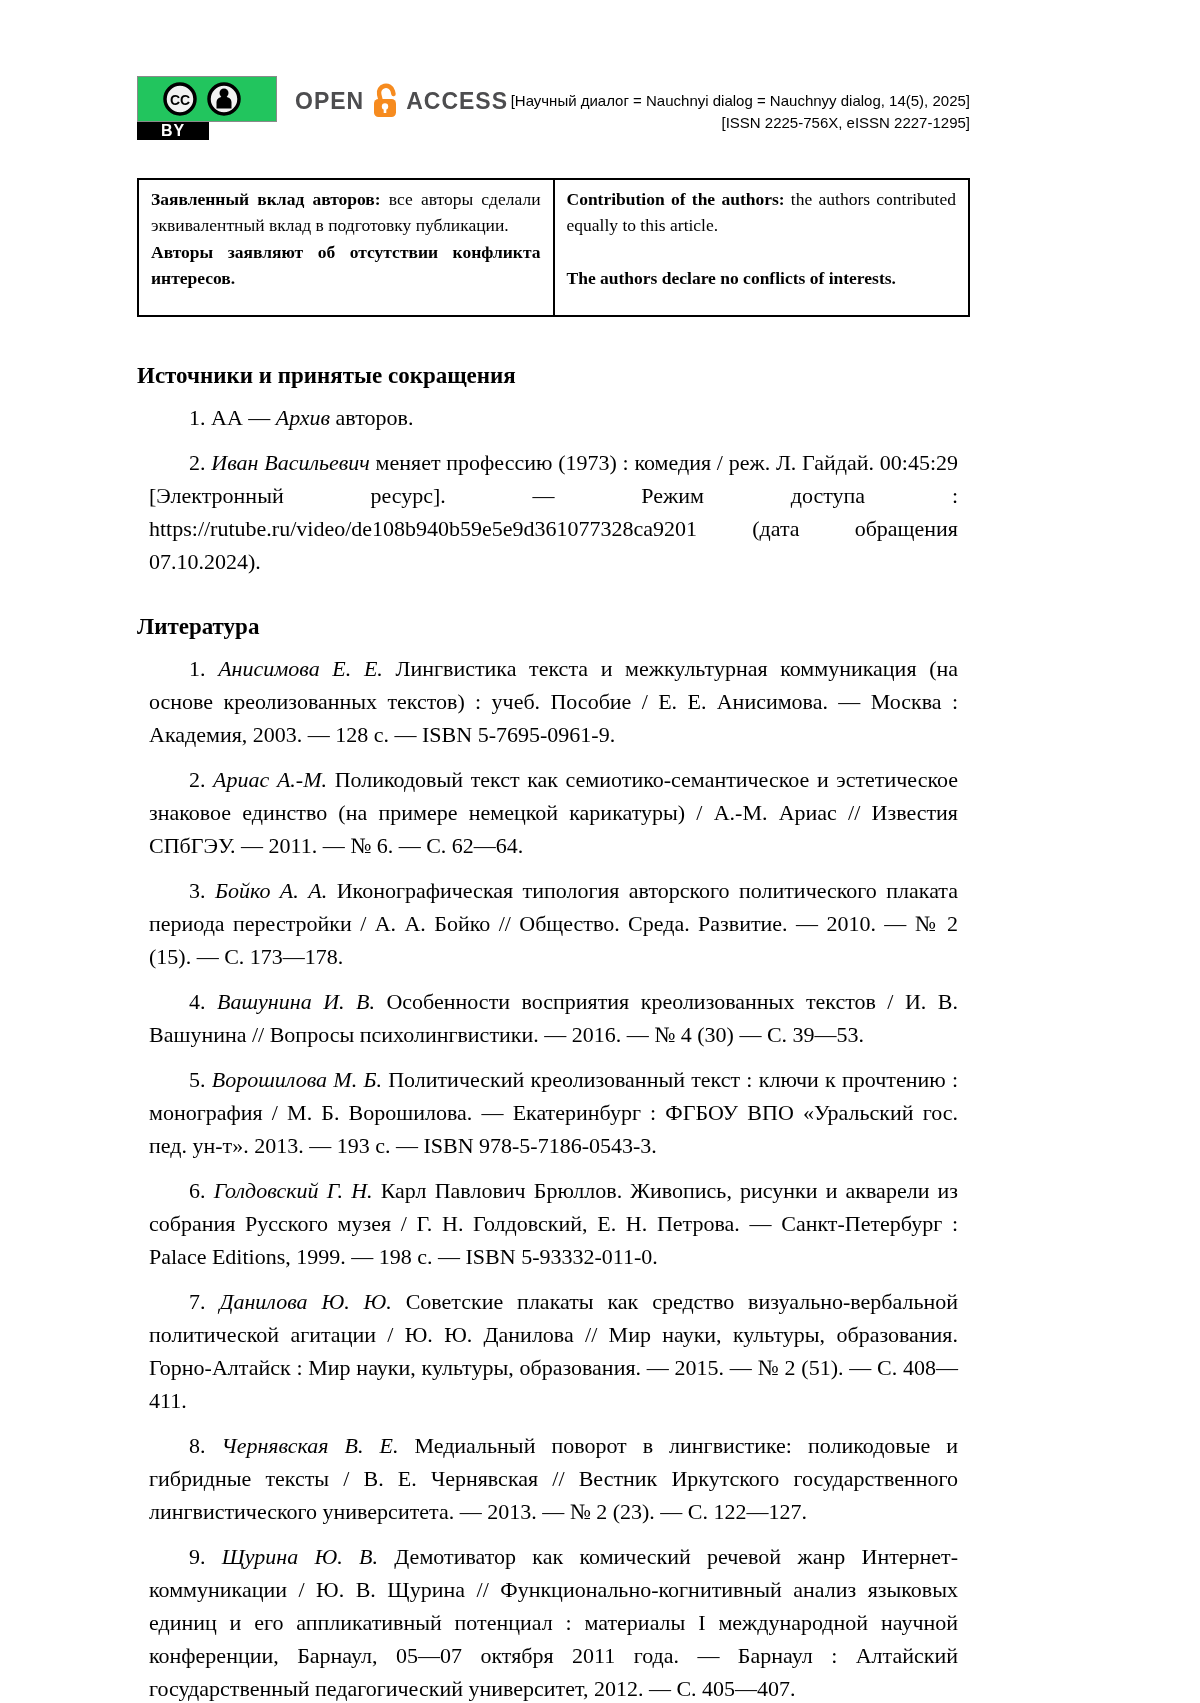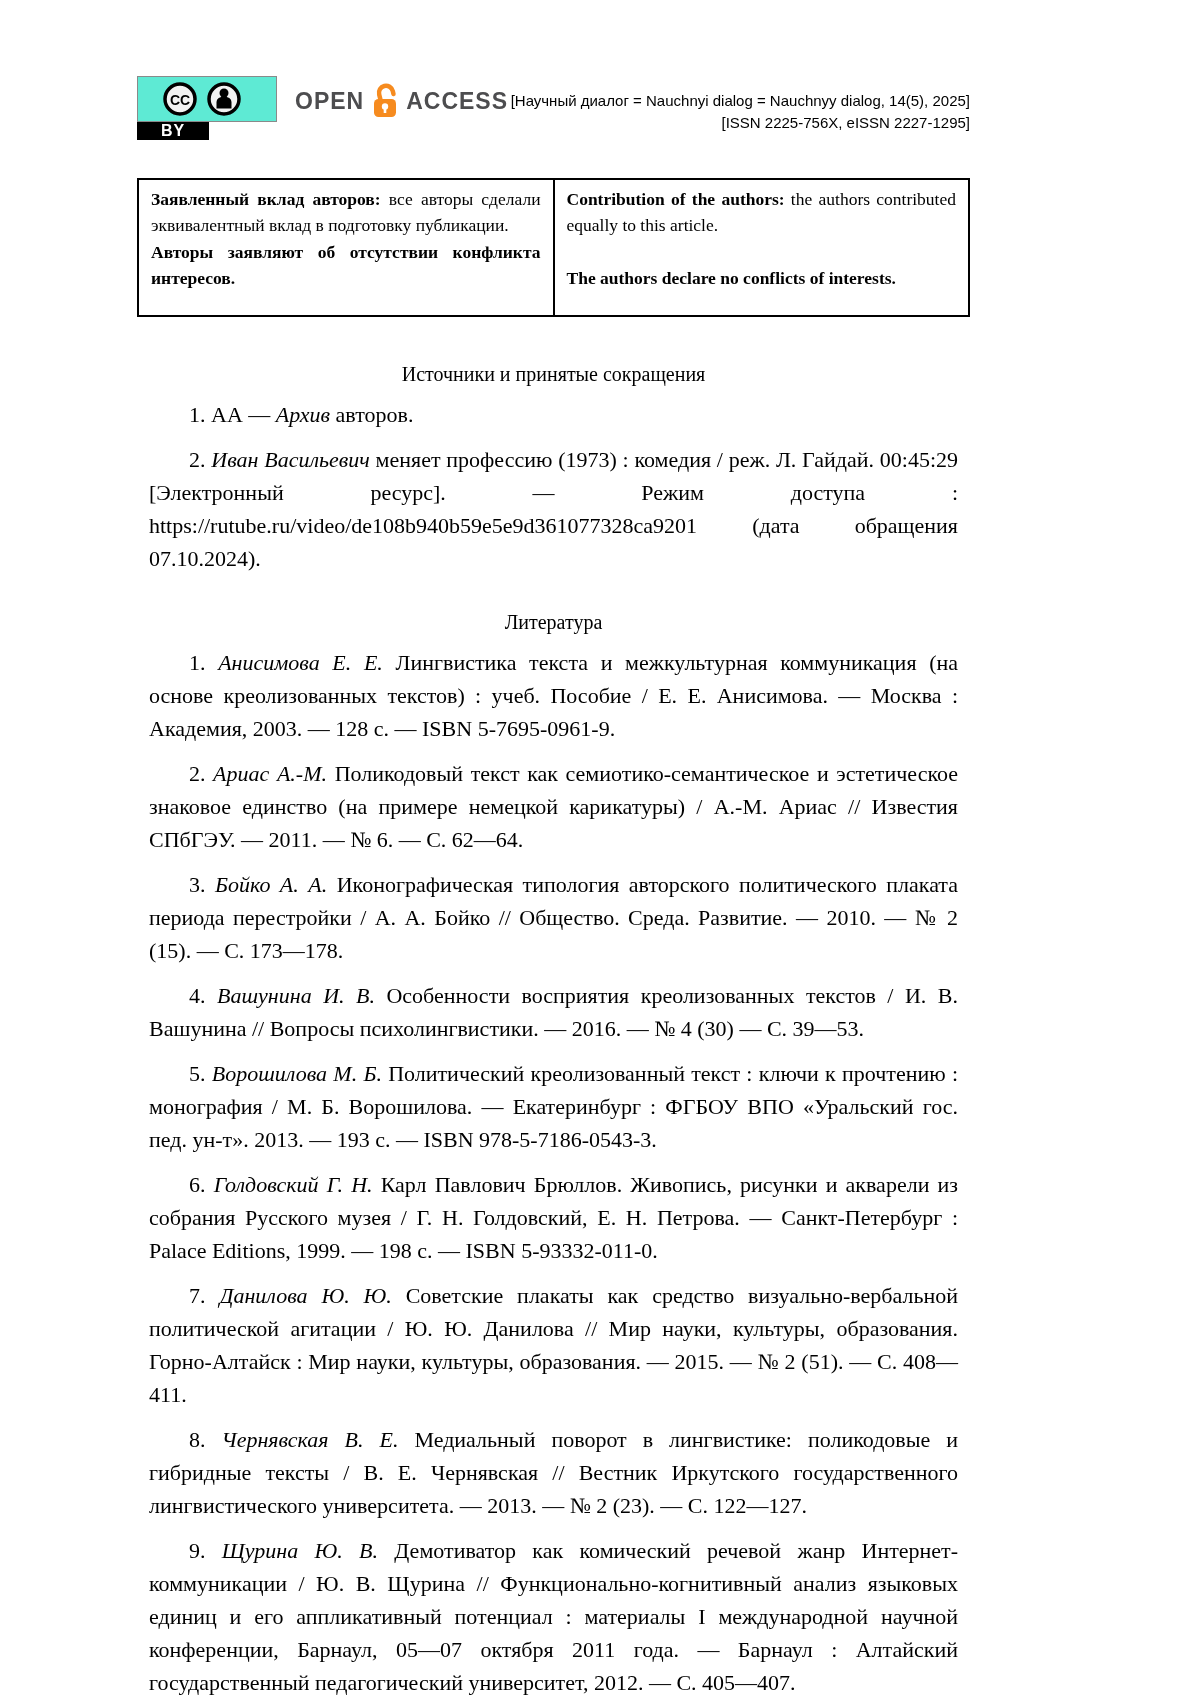--- a/index.html
+++ b/index.html
@@ -18,21 +18,21 @@
   .header-row {
     display: flex;
     justify-content: space-between;
     align-items: flex-start;
   }
   .logos { display: flex; align-items: flex-start; gap: 18px; }
 
   .cc-badge { display: inline-block; }
   .cc-top {
     width: 138px; height: 44px;
-    background: #5eead4;
+    background: #22c55e;
     border: 1px solid #8a8a8a;
     display: flex; align-items: center; justify-content: center;
   }
   .cc-bar {
     width: 72px; height: 18px;
     background: #000; color: #fff;
     font-family: "Liberation Sans", sans-serif;
     font-weight: bold; font-size: 16px;
     text-align: center; line-height: 18px;
     letter-spacing: 1px;
@@ -70,23 +70,23 @@
     padding: 6px 12px 24px 12px;
     text-align: justify;
     line-height: 1.5;
   }
   .cell-p { margin: 0; }
   .bold { font-weight: bold; }
   .en-conflict { margin-top: 26px; }
 
   
   .section-heading {
-    text-align: center;
-    font-weight: normal;
-    font-size: 20px;
+    text-align: left;
+    font-weight: bold;
+    font-size: 23px;
     margin: 46px 0 10px 0;
   }
   .section-heading.lit { margin-top: 36px; }
 
   .ref {
     margin: 12px;
     font-size: 22px;
     line-height: 1.5;
     text-align: justify;
     text-indent: 40px;

